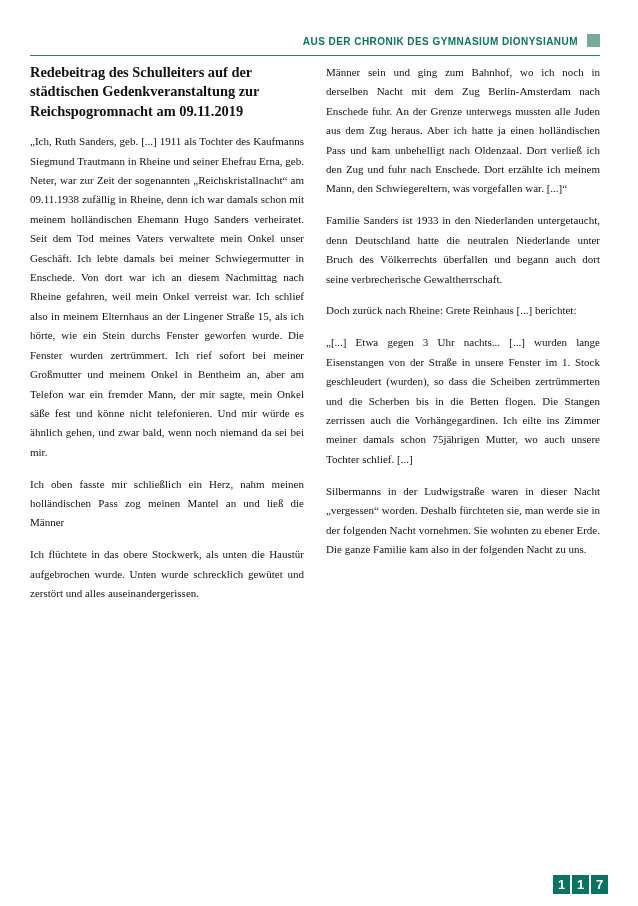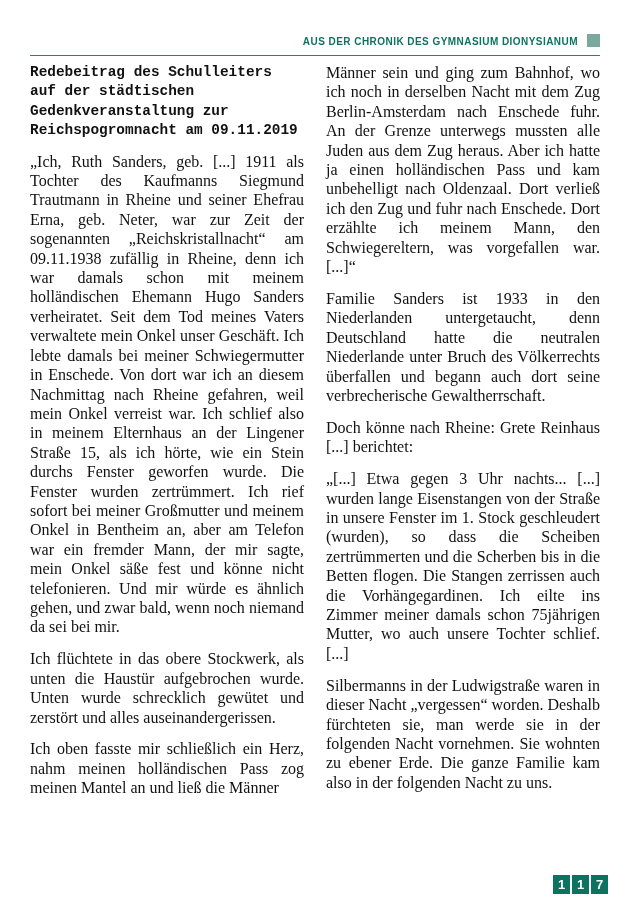--- a/index.html
+++ b/index.html
@@ -69,33 +69,33 @@
     height: 790px;
     display: flex;
     gap: 22px;
   }
   .col {
     width: 274px;
     flex: 0 0 274px;
   }
 
   .article-title {
-    font-family: Liberation Mono, monospace;
+    font-family: Liberation Serif, serif;
     font-weight: bold;
     font-size: 14.4px;
     line-height: 19.4px;
     color: #111111;
     margin: 0 0 11px 0;
     text-align: left;
     hyphens: none;
   }
 
   p.body {
     margin: 0 0 12.5px 0;
-    font-size: 16px;
+    font-size: 11px;
     line-height: 19.4px;
     text-align: justify;
     text-justify: inter-word;
     hyphens: none;
     color: #111111;
   }
   p.body:last-child { margin-bottom: 0; }
 
   
   .folio {
@@ -126,28 +126,28 @@
     <span class="runhead-text">AUS DER CHRONIK DES GYMNASIUM DIONYSIANUM</span>
     <span class="runhead-square"></span>
   </div>
   <div class="runhead-rule"></div>
 
   <div class="columns">
 
     <div class="col">
       <h1 class="article-title">Redebeitrag des Schulleiters auf der städtischen Gedenkveranstaltung zur Reichspogromnacht am 09.11.2019</h1>
       <p class="body">„Ich, Ruth Sanders, geb. [...] 1911 als Tochter des Kaufmanns Siegmund Trautmann in Rheine und seiner Ehefrau Erna, geb. Neter, war zur Zeit der sogenannten „Reichskristallnacht“ am 09.11.1938 zufällig in Rheine, denn ich war damals schon mit meinem holländischen Ehemann Hugo Sanders verheiratet. Seit dem Tod meines Vaters verwaltete mein Onkel unser Geschäft. Ich lebte damals bei meiner Schwiegermutter in Enschede. Von dort war ich an diesem Nachmittag nach Rheine gefahren, weil mein Onkel verreist war. Ich schlief also in meinem Elternhaus an der Lingener Straße 15, als ich hörte, wie ein Stein durchs Fenster geworfen wurde. Die Fenster wurden zertrümmert. Ich rief sofort bei meiner Großmutter und meinem Onkel in Bentheim an, aber am Telefon war ein fremder Mann, der mir sagte, mein Onkel säße fest und könne nicht telefonieren. Und mir würde es ähnlich gehen, und zwar bald, wenn noch niemand da sei bei mir.</p>
+      <p class="body">Ich oben fasste mir schließlich ein Herz, nahm meinen holländischen Pass zog meinen Mantel an und ließ die Männer</p>
       <p class="body">Ich flüchtete in das obere Stockwerk, als unten die Haustür aufgebrochen wurde. Unten wurde schrecklich gewütet und zerstört und alles auseinandergerissen.</p>
-      <p class="body">Ich oben fasste mir schließlich ein Herz, nahm meinen holländischen Pass zog meinen Mantel an und ließ die Männer</p>
     </div>
 
     <div class="col">
       <p class="body">Männer sein und ging zum Bahnhof, wo ich noch in derselben Nacht mit dem Zug Berlin-Amsterdam nach Enschede fuhr. An der Grenze unterwegs mussten alle Juden aus dem Zug heraus. Aber ich hatte ja einen holländischen Pass und kam unbehelligt nach Oldenzaal. Dort verließ ich den Zug und fuhr nach Enschede. Dort erzählte ich meinem Mann, den Schwiegereltern, was vorgefallen war. [...]“</p>
       <p class="body">Familie Sanders ist 1933 in den Niederlanden untergetaucht, denn Deutschland hatte die neutralen Niederlande unter Bruch des Völkerrechts überfallen und begann auch dort seine verbrecherische Gewaltherrschaft.</p>
-      <p class="body">Doch könne nach Rheine: Grete Reinhaus [...] berichtet:</p>
+      <p class="body">Doch zurück nach Rheine: Grete Reinhaus [...] berichtet:</p>
       <p class="body">„[...] Etwa gegen 3 Uhr nachts... [...] wurden lange Eisenstangen von der Straße in unsere Fenster im 1. Stock geschleudert (wurden), so dass die Scheiben zertrümmerten und die Scherben bis in die Betten flogen. Die Stangen zerrissen auch die Vorhängegardinen. Ich eilte ins Zimmer meiner damals schon 75jährigen Mutter, wo auch unsere Tochter schlief. [...]</p>
       <p class="body">Silbermanns in der Ludwigstraße waren in dieser Nacht „vergessen“ worden. Deshalb fürchteten sie, man werde sie in der folgenden Nacht vornehmen. Sie wohnten zu ebener Erde. Die ganze Familie kam also in der folgenden Nacht zu uns.</p>
     </div>
 
   </div>
 
   <div class="folio">
     <span class="folio-digit">1</span>
     <span class="folio-digit">1</span>
     <span class="folio-digit">7</span>

